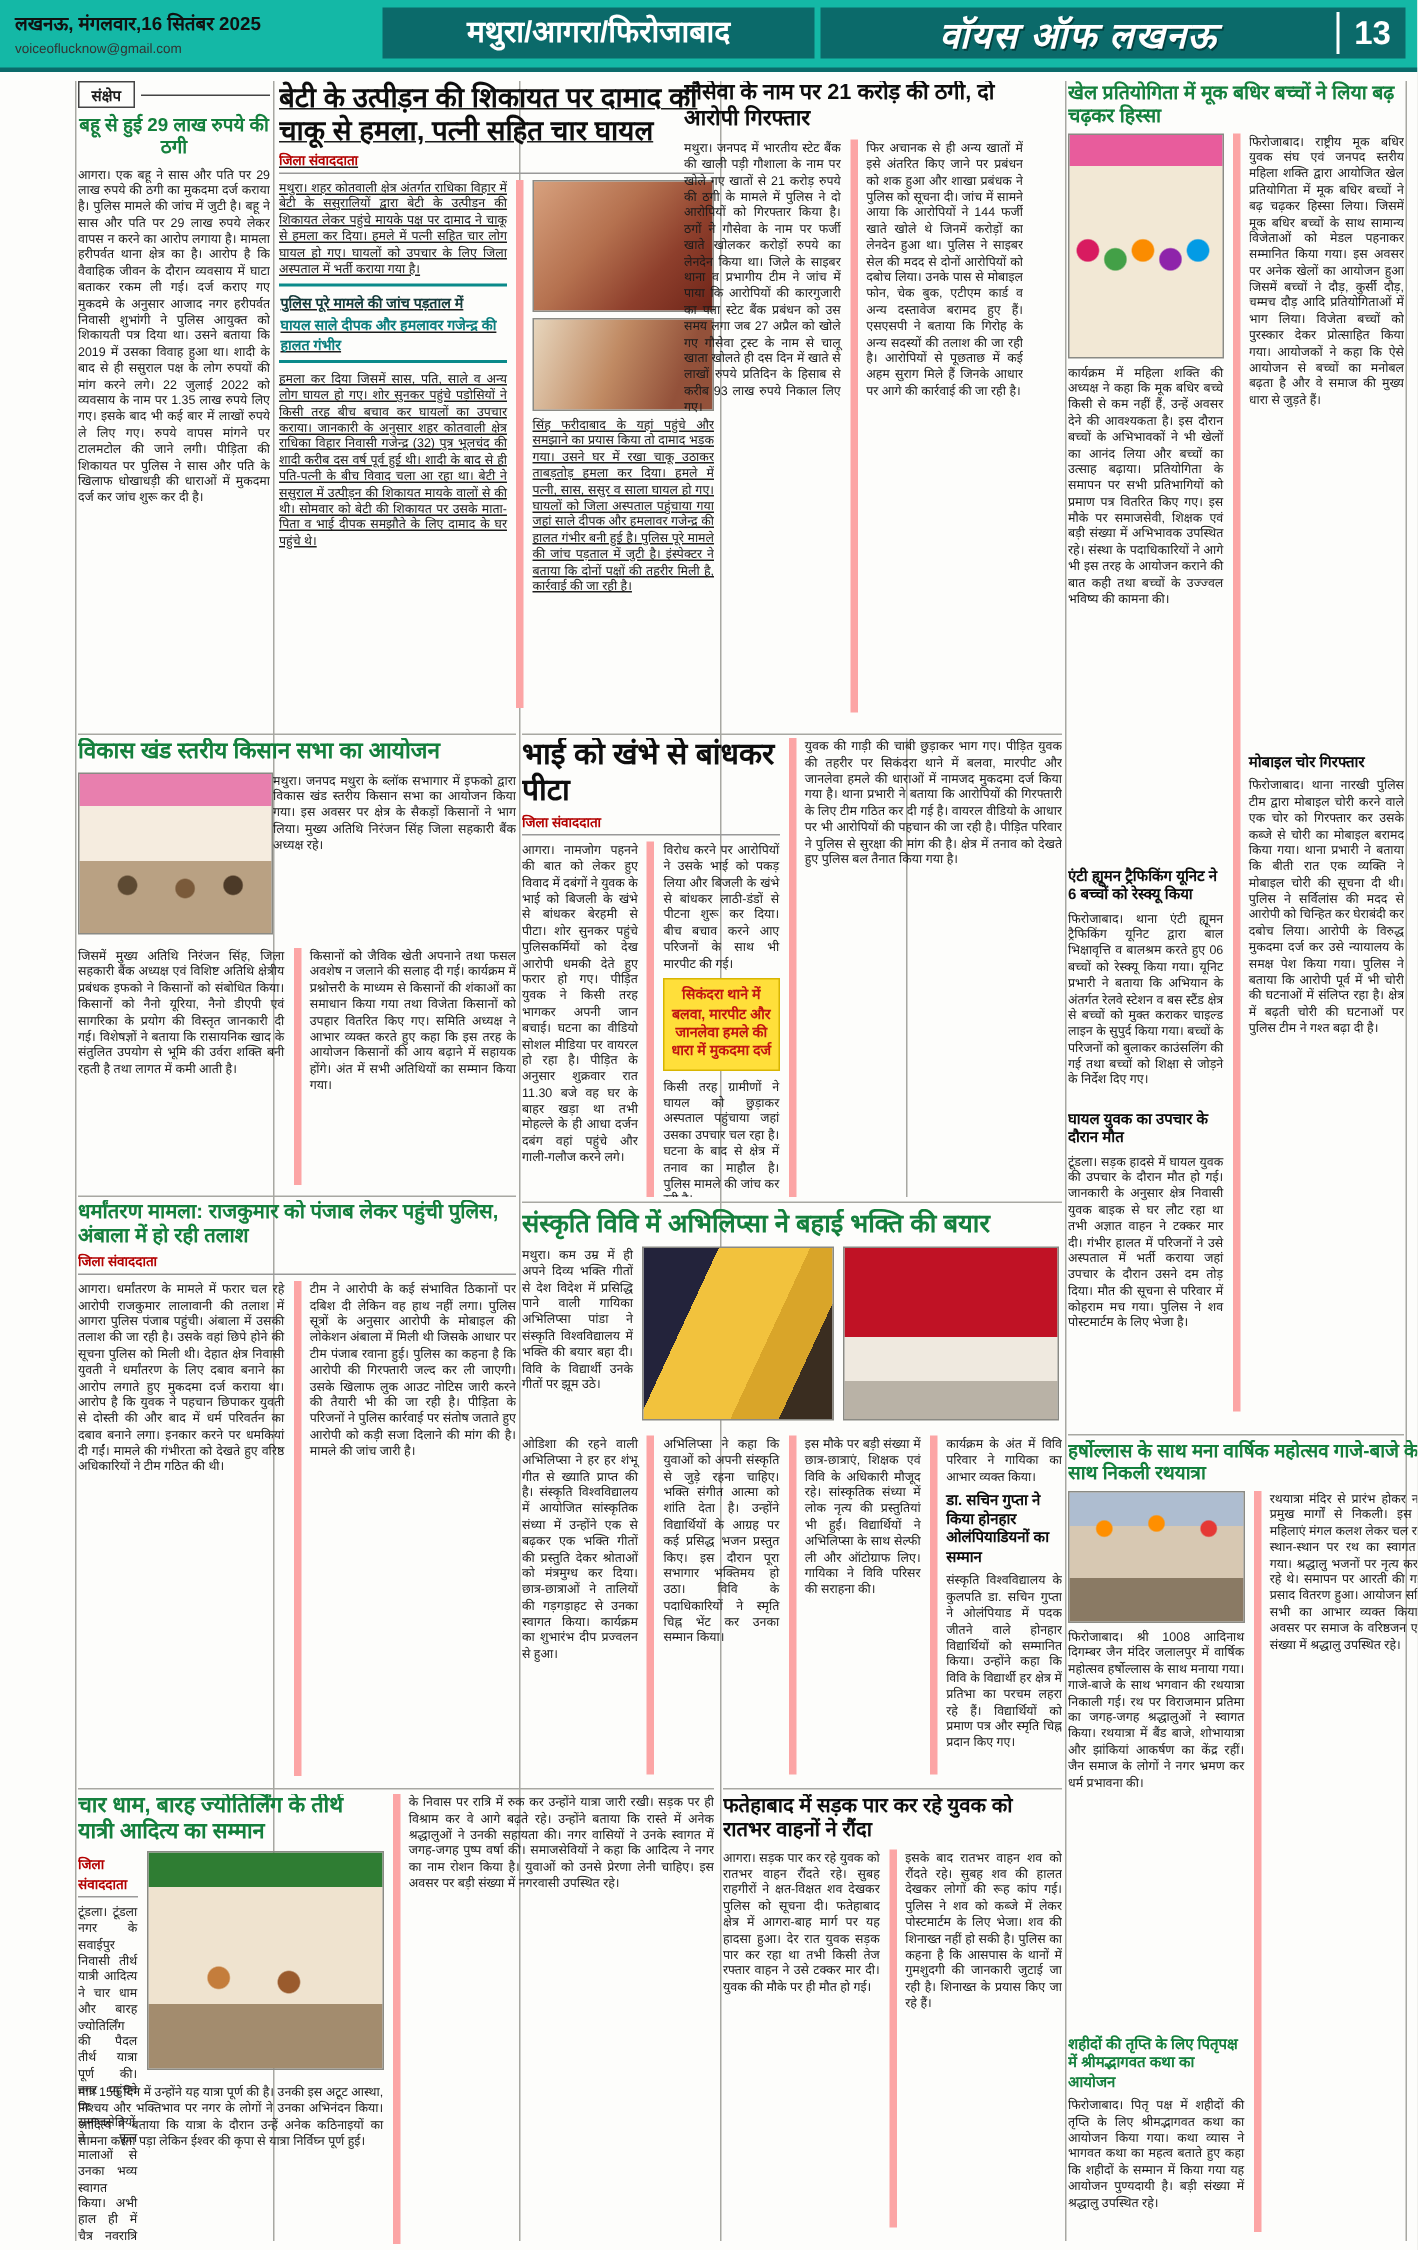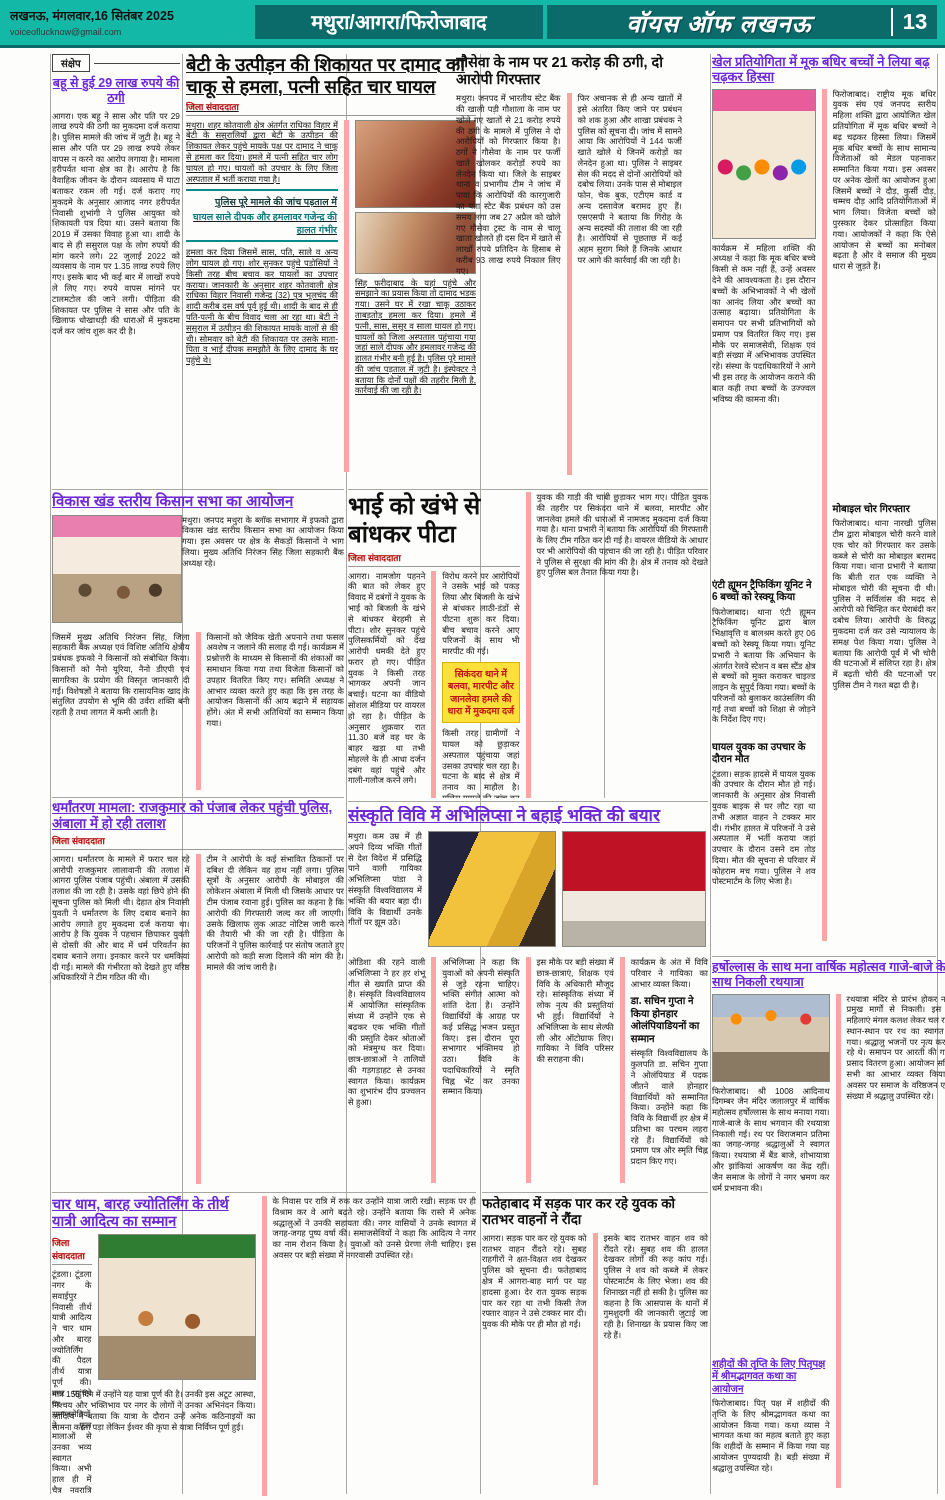--- a/index.html
+++ b/index.html
@@ -18,21 +18,21 @@
   .brand-sep { width:2px; height:28px; background:#fff; }
   .pageno { width:44px; text-align:center; color:#fff; font-size:22px; font-weight:bold; }
 
   
   .vr { position:absolute; width:1px; background:#a8a8a2; }
   .hr { position:absolute; height:1px; background:#a8a8a2; }
 
   
   .blk { position:absolute; overflow:hidden; }
   .body { font-size:8.3px; line-height:1.3; text-align:justify; color:#1b1b1b; }
-  .h-blue { color:#6d28d9; font-weight:bold;text-decoration:underline; }
+  .h-blue { color:#15803d; font-weight:bold; }
   .h-black { color:#0e0e0e; font-weight:bold; }
   .byline { color:#b30000; font-weight:bold; font-size:9px; border-bottom:1px solid #999; padding-bottom:2px; margin:2px 0 4px 0; }
   .cols { display:flex; }
   .col { flex:1; min-width:0; }
   .col + .col { border-left:5px solid #fca5a5; padding-left:6px; margin-left:6px; }
   .photo { border:1px solid #8a8a84; width:100%; }
 
   
   .ph-injured1 { height:88px; background:linear-gradient(130deg,#d7a17e 0%,#b5714f 40%,#8e3f2c 70%,#6e2418 100%); }
   .ph-injured2 { height:62px; margin-top:4px; background:linear-gradient(110deg,#e7d6bd,#c08a63 45%,#93513a 80%); }
@@ -60,21 +60,21 @@
       radial-gradient(circle at 60% 60%, #9a5b2d 0 7px, transparent 8px),
       linear-gradient(180deg,#2f7d33 0 16%, #efe3cf 16% 70%, #a38c6e 70%); }
 
   
   .brief-head { display:flex; align-items:center; margin-bottom:4px; }
   .brief-tab { border:1px solid #444; padding:1px 8px; font-size:10px; font-weight:bold; }
   .brief-line { flex:1; height:1px; background:#444; margin-left:4px; }
   .brief-title { font-size:12.5px; text-align:center; line-height:1.25; margin:2px 0 5px 0; }
 
   
-  .tealbox { border-top:2px solid #0a8a8a; border-bottom:2px solid #0a8a8a; padding:4px 1px; margin:5px 0; text-align:right; }
+  .tealbox { border-top:2px solid #0a8a8a; border-bottom:2px solid #0a8a8a; padding:4px 1px; margin:5px 0; text-align:left; }
   .tealbox .l1 { font-size:9.5px; font-weight:bold; color:#143a3a; }
   .tealbox .l2 { font-size:9.5px; font-weight:bold; color:#0a7d7d; margin-top:2px; }
 
   
   .yellowbox { background:#ffdf3a; color:#c11212; font-weight:bold; font-size:9.5px; line-height:1.3; text-align:center; padding:5px 3px; margin:5px 0; border:1px solid #d8b500; }
 
   .subhead { font-size:10px; line-height:1.25; margin:6px 0 3px 0; }
   .headline { line-height:1.18; }
 </style>
 </head>
@@ -188,21 +188,21 @@
     </div>
     <div class="cols" style="height:158px;margin-top:5px;">
       <div class="col body">जिसमें मुख्य अतिथि निरंजन सिंह, जिला सहकारी बैंक अध्यक्ष एवं विशिष्ट अतिथि क्षेत्रीय प्रबंधक इफको ने किसानों को संबोधित किया। किसानों को नैनो यूरिया, नैनो डीएपी एवं सागरिका के प्रयोग की विस्तृत जानकारी दी गई। विशेषज्ञों ने बताया कि रासायनिक खाद के संतुलित उपयोग से भूमि की उर्वरा शक्ति बनी रहती है तथा लागत में कमी आती है।</div>
       <div class="col body">किसानों को जैविक खेती अपनाने तथा फसल अवशेष न जलाने की सलाह दी गई। कार्यक्रम में प्रश्नोत्तरी के माध्यम से किसानों की शंकाओं का समाधान किया गया तथा विजेता किसानों को उपहार वितरित किए गए। समिति अध्यक्ष ने आभार व्यक्त करते हुए कहा कि इस तरह के आयोजन किसानों की आय बढ़ाने में सहायक होंगे। अंत में सभी अतिथियों का सम्मान किया गया।</div>
     </div>
   </div>
 
   <div class="blk" style="left:348px;top:492px;width:360px;height:306px;">
     <div class="cols" style="height:306px;">
       <div class="col" style="max-width:248px;">
-        <div class="h-black headline" style="font-size:24px;">भाई को खंभे से बांधकर पीटा</div>
+        <div class="h-black headline" style="font-size:20px;">भाई को खंभे से बांधकर पीटा</div>
         <div class="byline">जिला संवाददाता</div>
         <div class="cols" style="height:242px;">
           <div class="col body">आगरा। नामजोग पहनने की बात को लेकर हुए विवाद में दबंगों ने युवक के भाई को बिजली के खंभे से बांधकर बेरहमी से पीटा। शोर सुनकर पहुंचे पुलिसकर्मियों को देख आरोपी धमकी देते हुए फरार हो गए। पीड़ित युवक ने किसी तरह भागकर अपनी जान बचाई। घटना का वीडियो सोशल मीडिया पर वायरल हो रहा है। पीड़ित के अनुसार शुक्रवार रात 11.30 बजे वह घर के बाहर खड़ा था तभी मोहल्ले के ही आधा दर्जन दबंग वहां पहुंचे और गाली-गलौज करने लगे।</div>
           <div class="col">
             <div class="body">विरोध करने पर आरोपियों ने उसके भाई को पकड़ लिया और बिजली के खंभे से बांधकर लाठी-डंडों से पीटना शुरू कर दिया। बीच बचाव करने आए परिजनों के साथ भी मारपीट की गई।</div>
             <div class="yellowbox">सिकंदरा थाने में बलवा, मारपीट और जानलेवा हमले की धारा में मुकदमा दर्ज</div>
             <div class="body">किसी तरह ग्रामीणों ने घायल को छुड़ाकर अस्पताल पहुंचाया जहां उसका उपचार चल रहा है। घटना के बाद से क्षेत्र में तनाव का माहौल है। पुलिस मामले की जांच कर रही है।</div>
           </div>
         </div>
       </div>

